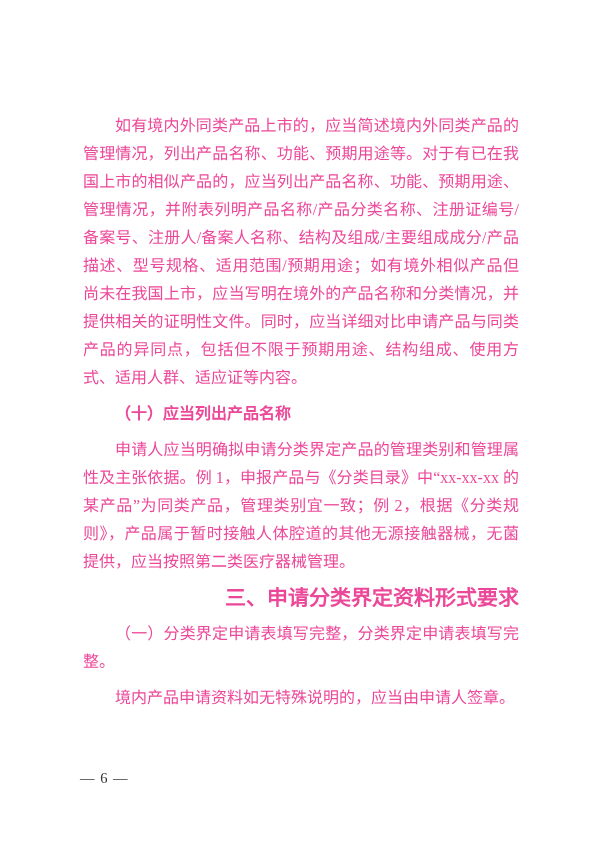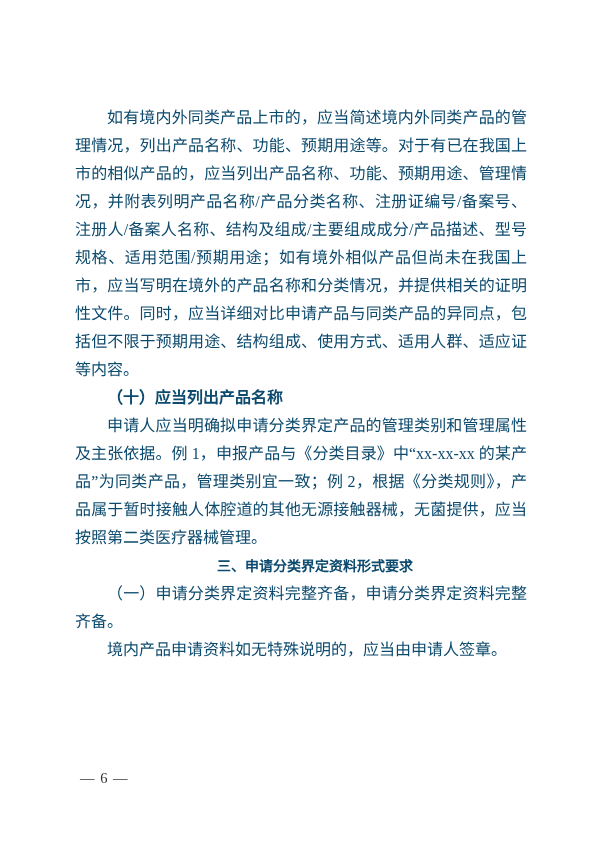--- a/index.html
+++ b/index.html
@@ -22,42 +22,42 @@
     height: 848px;
     background: #ffffff;
   }
   .content {
     position: absolute;
     left: 75px;
     top: 104px;
     width: 452px;
   }
   .content p {
-    margin: 0;
+    margin: 8px;
     padding: 0;
     font-size: 16px;
     line-height: 28px;
-    color: #0c4a6e;
+    color: #ec4899;
     text-align: justify;
     text-justify: inter-character;
     text-indent: 2em;
     font-family: "Liberation Serif", "DejaVu Serif", serif;
     font-weight: 400;
   }
   
   .content p.subheading {
     font-weight: 600;
     text-align: left;
   }
   
   .content p.heading {
     font-family: "Liberation Sans", "DejaVu Sans", sans-serif;
     font-weight: 700;
-    font-size: 14px;
-    text-align: center;
+    font-size: 21px;
+    text-align: right;
   }
   .footer {
     position: absolute;
     left: 80px;
     top: 768px;
     font-size: 14.5px;
     line-height: 20px;
     color: #333333;
     letter-spacing: 1px;
     font-family: "Liberation Serif", "DejaVu Serif", serif;
@@ -65,17 +65,17 @@
 </style>
 </head>
 <body>
 
 <div class="page">
   <div class="content">
       <p class="body">如有境内外同类产品上市的，应当简述境内外同类产品的管理情况，列出产品名称、功能、预期用途等。对于有已在我国上市的相似产品的，应当列出产品名称、功能、预期用途、管理情况，并附表列明产品名称/产品分类名称、注册证编号/备案号、注册人/备案人名称、结构及组成/主要组成成分/产品描述、型号规格、适用范围/预期用途；如有境外相似产品但尚未在我国上市，应当写明在境外的产品名称和分类情况，并提供相关的证明性文件。同时，应当详细对比申请产品与同类产品的异同点，包括但不限于预期用途、结构组成、使用方式、适用人群、适应证等内容。</p>
       <p class="subheading">（十）应当列出产品名称</p>
       <p class="body">申请人应当明确拟申请分类界定产品的管理类别和管理属性及主张依据。例 1，申报产品与《分类目录》中“xx-xx-xx 的某产品”为同类产品，管理类别宜一致；例 2，根据《分类规则》，产品属于暂时接触人体腔道的其他无源接触器械，无菌提供，应当按照第二类医疗器械管理。</p>
       <p class="heading">三、申请分类界定资料形式要求</p>
-      <p class="body">（一）申请分类界定资料完整齐备，申请分类界定资料完整齐备。</p>
+      <p class="body">（一）分类界定申请表填写完整，分类界定申请表填写完整。</p>
       <p class="body">境内产品申请资料如无特殊说明的，应当由申请人签章。</p>
     </div>
   <div class="footer">— 6 —</div>
 </div>
 
 </body></html>

